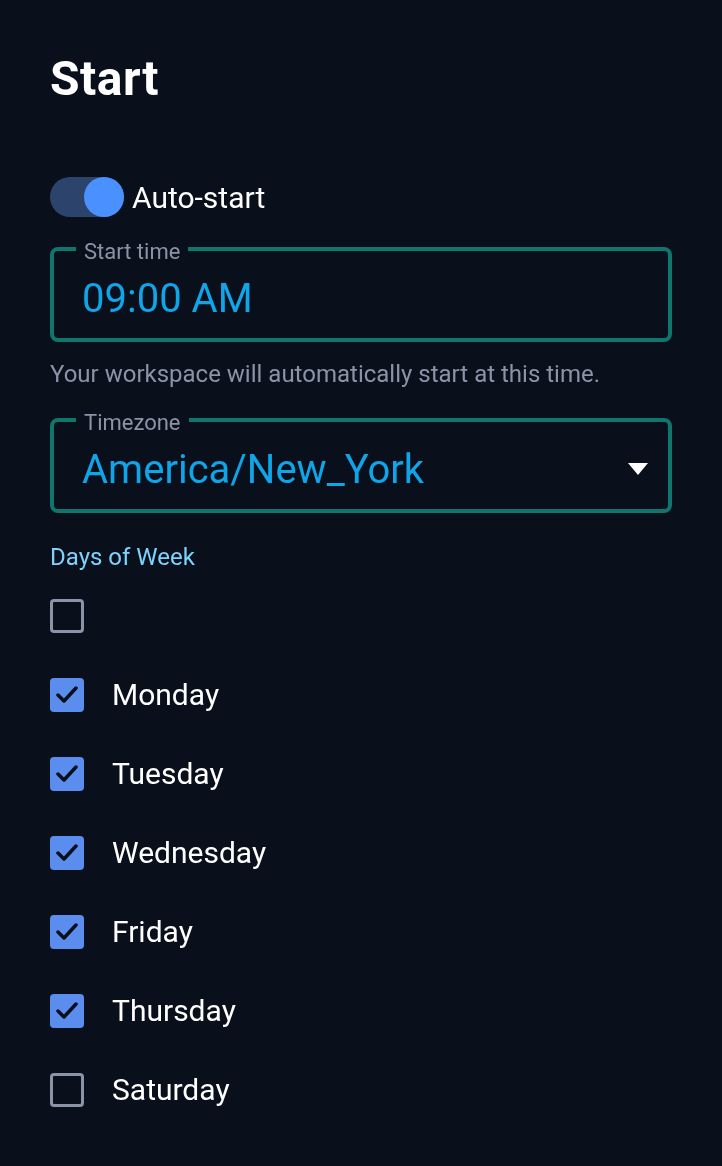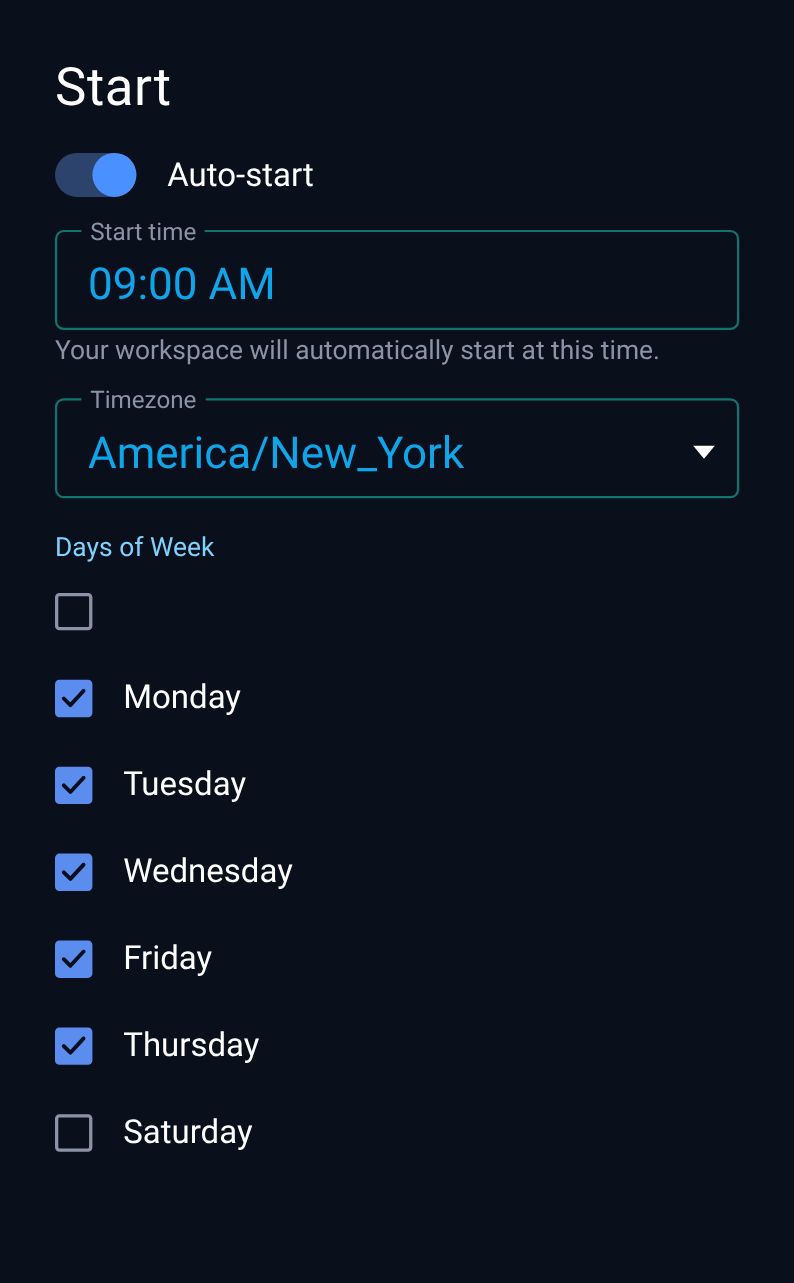--- a/index.html
+++ b/index.html
@@ -10,28 +10,28 @@
     body {
       background: #0a0f1c;
       color: #ffffff;
       font-family: -apple-system, BlinkMacSystemFont, "Segoe UI", Roboto, Helvetica, Arial, sans-serif;
       padding: 50px;
       width: 722px;
       min-height: 1166px;
     }
     h1 {
       font-size: 48px;
-      font-weight: 400;
-      margin-bottom: 32px;
+      font-weight: 700;
+      margin-bottom: 70px;
       letter-spacing: 0.5px;
     }
     .toggle-row {
       display: flex;
       align-items: center;
-      gap: 28px;
+      gap: 8px;
       margin-bottom: 30px;
     }
     .switch {
       position: relative;
       width: 74px;
       height: 40px;
       background: #2c436b;
       border-radius: 20px;
       cursor: pointer;
     }
@@ -43,24 +43,24 @@
       height: 40px;
       background: #4a90ff;
       border-radius: 50%;
     }
     .toggle-label {
       font-size: 30px;
       color: #ffffff;
     }
     .field {
       position: relative;
-      border: 2px solid #0f766e;
+      border: 4px solid #0f766e;
       border-radius: 8px;
       padding: 24px 20px 16px 28px;
-      margin-bottom: 4px;
+      margin-bottom: 18px;
     }
     .field-label {
       position: absolute;
       top: -12px;
       left: 22px;
       background: #0a0f1c;
       padding: 0 8px;
       font-size: 22px;
       color: #8a94a6;
     }

